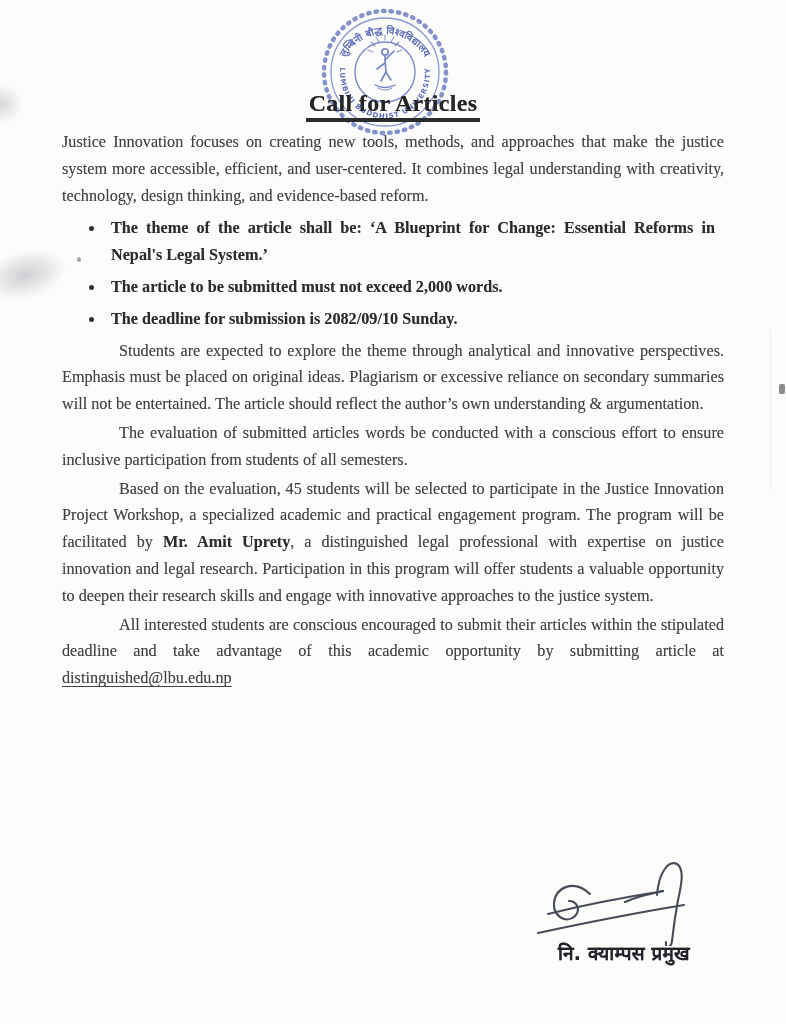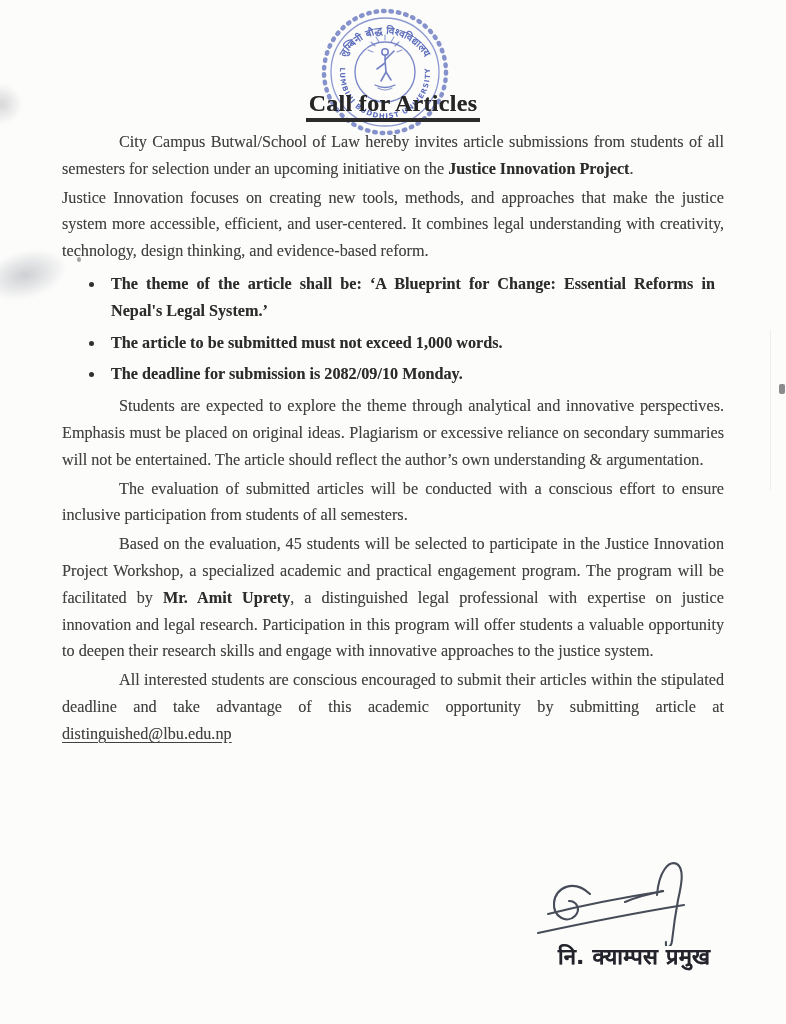--- a/index.html
+++ b/index.html
@@ -48,21 +48,21 @@
   .body-text .u{text-decoration:underline;text-underline-offset:3px;}
   ul.points{margin:6px 9px 2px 0;padding-left:43px;list-style:disc;}
   ul.points li{padding-left:6px;margin-bottom:5px;color:#303030;}
   ul.points li strong{color:#2c2c2c;}
   
   .signature-block{position:absolute;left:520px;top:854px;width:215px;z-index:2;}
   .signature-block svg{display:block;}
   .signature-title{
     margin:-6px 0 0 38px;
     font-family:"DejaVu Sans", sans-serif;
-    font-size:22px;font-weight:600;color:#23232b;
+    font-size:19px;font-weight:600;color:#23232b;
     letter-spacing:.2px;white-space:nowrap;
     text-shadow:0 0 .5px rgba(35,35,45,.55);
   }
 </style>
 </head>
 <body>
 
 <div class="page">
 
   <div class="smudge smudge-left"></div>
@@ -99,31 +99,30 @@
       <path d="M60,83 Q70,88 80,83" stroke-width="1.3"></path>
       <path d="M63,86 Q70,90 77,86" stroke-width="1.1" opacity=".8"></path>
     </g>
   </svg>
 
   <div class="title-wrap">
     <span class="doc-title">Call for Articles</span>
   </div>
 
   <div class="body-text">
-    <p class="indent"><span>City Campus Butwal/School of Law hereby invites article submissions from students of all semesters for selection under an upcoming initiative on the </span><strong>Justice Innovation Project</strong><span>.</span></p>
     <p><span>Justice Innovation focuses on creating new tools, methods, and approaches that make the justice system more accessible, efficient, and user-centered. It combines legal understanding with creativity, technology, design thinking, and evidence-based reform.</span></p>
 
     <ul class="points">
       <li><strong>The theme of the article shall be: ‘A Blueprint for Change: Essential Reforms in Nepal's Legal System.’</strong></li>
-      <li><strong>The article to be submitted must not exceed 1,000 words.</strong></li>
-      <li><strong>The deadline for submission is 2082/09/10 Monday.</strong></li>
+      <li><strong>The article to be submitted must not exceed 2,000 words.</strong></li>
+      <li><strong>The deadline for submission is 2082/09/10 Sunday.</strong></li>
     </ul>
 
     <p class="indent"><span>Students are expected to explore the theme through analytical and innovative perspectives. Emphasis must be placed on original ideas. Plagiarism or excessive reliance on secondary summaries will not be entertained. The article should reflect the author’s own understanding &amp; argumentation.</span></p>
-    <p class="indent"><span>The evaluation of submitted articles will be conducted with a conscious effort to ensure inclusive participation from students of all semesters.</span></p>
+    <p class="indent"><span>The evaluation of submitted articles words be conducted with a conscious effort to ensure inclusive participation from students of all semesters.</span></p>
     <p class="indent"><span>Based on the evaluation, 45 students will be selected to participate in the Justice Innovation Project Workshop, a specialized academic and practical engagement program. The program will be facilitated by </span><strong>Mr. Amit Uprety</strong><span>, a distinguished legal professional with expertise on justice innovation and legal research. Participation in this program will offer students a valuable opportunity to deepen their research skills and engage with innovative approaches to the justice system.</span></p>
     <p class="indent"><span>All interested students are conscious encouraged to submit their articles within the stipulated deadline and take advantage of this academic opportunity by submitting article at </span><span class="u">distinguished@lbu.edu.np</span></p>
   </div>
 
   <div class="signature-block">
     <svg width="210" height="92" viewBox="0 0 210 92">
       <g fill="none" stroke="#2e3442" stroke-width="2.1" stroke-linecap="round" opacity=".88">
         <path d="M70,40 C54,25 35,33 34,49 C33,63 47,70 55,62 C61,56 57,47 49,47"></path>
         <path d="M28,60 C68,50 112,42 144,37 C128,40 114,44 105,48"></path>
         <path d="M137,41 C139,17 149,6 157,10 C165,15 161,33 158,46 C155,62 153,78 152,87 C151,94 145,96 146,88"></path>

